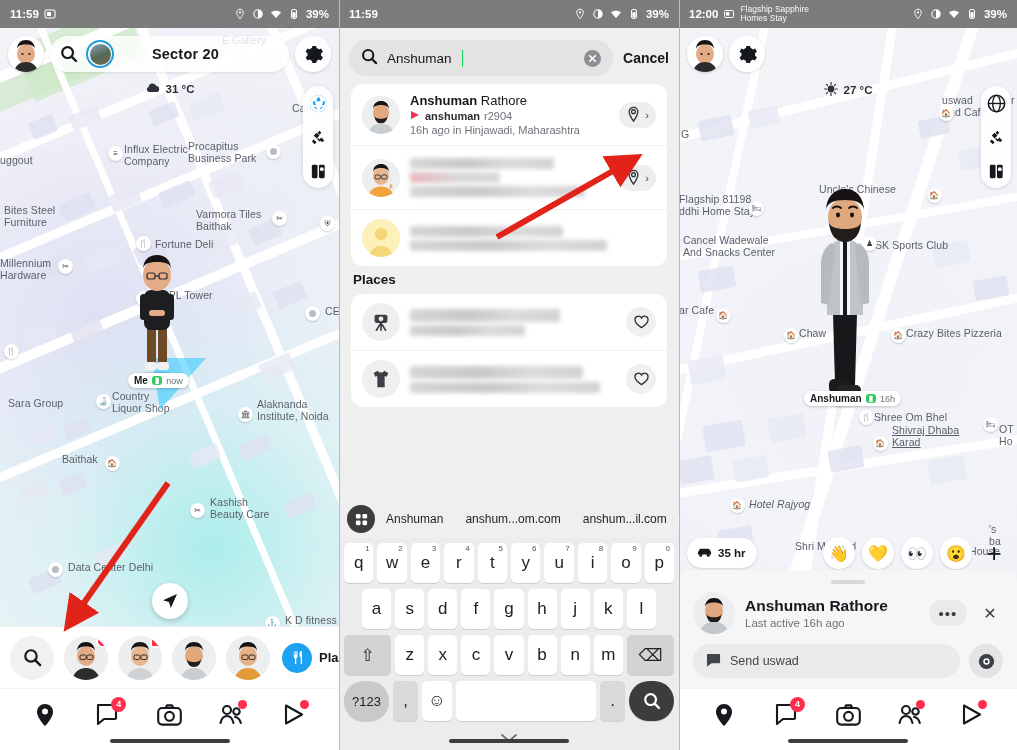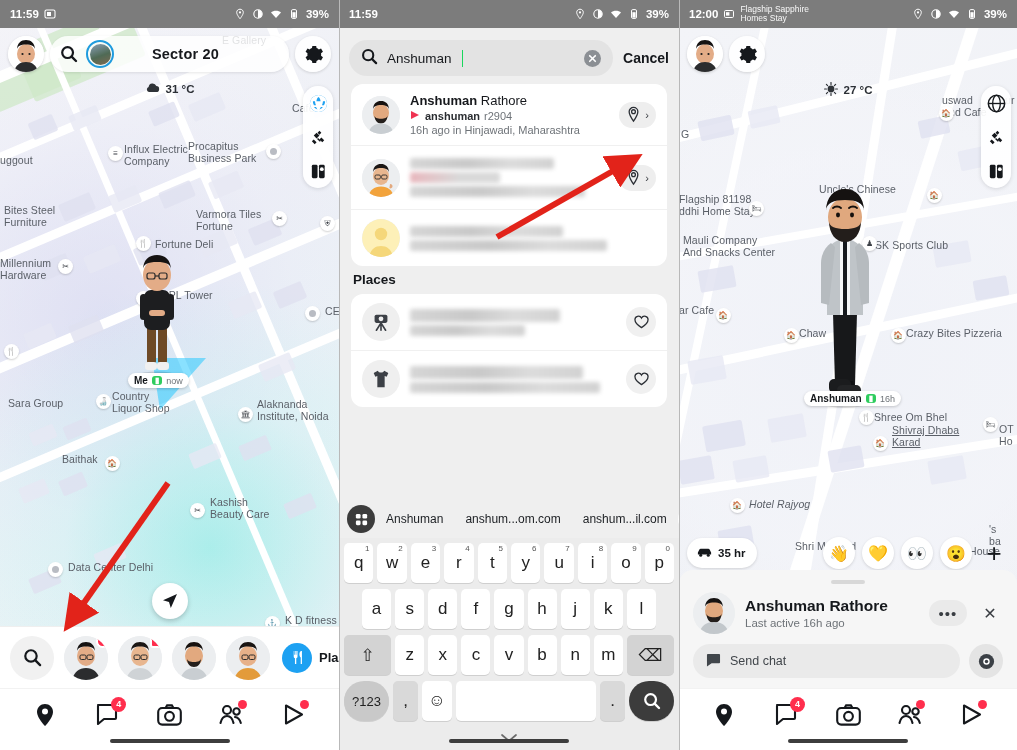--- a/index.html
+++ b/index.html
@@ -353,21 +353,21 @@
       <div id="left-labels">
           <div class="mlabel" style="left: 222px; top: 6px;">E Gallery</div>
           <div class="mlabel" style="left: 0px; top: 126px;">uggout</div>
           <div class="mlabel" style="left: 124px; top: 115px;">Influx Electric
 Company</div>
           <div class="mlabel" style="left: 188px; top: 112px;">Procapitus
 Business Park</div>
           <div class="mlabel" style="left: 4px; top: 176px;">Bites Steel
 Furniture</div>
           <div class="mlabel" style="left: 196px; top: 180px;">Varmora Tiles
-Fortune</div>
+Baithak</div>
           <div class="mlabel" style="left: 155px; top: 210px;">Fortune Deli</div>
           <div class="mlabel" style="left: 0px; top: 229px;">Millennium
 Hardware</div>
           <div class="mlabel" style="left: 161px; top: 261px;">CPL Tower</div>
           <div class="mlabel" style="left: 325px; top: 277px;">CE</div>
           <div class="mlabel" style="left: 8px; top: 369px;">Sara Group</div>
           <div class="mlabel" style="left: 112px; top: 362px;">Country
 Liquor Shop</div>
           <div class="mlabel" style="left: 257px; top: 370px;">Alaknanda
 Institute, Noida</div>
@@ -941,21 +941,21 @@
       <div class="block" style="left:40px;top:500px;width:34px;height:22px;transform:rotate(-10deg);"></div>
 
       <div id="right-labels">
           <div class="mlabel" style="left: 2px; top: 100px;">G</div>
           <div class="mlabel" style="left: 263px; top: 66px;">uswad
 And Cafe</div>
           <div class="mlabel" style="left: 320px; top: 66px;">aur</div>
           <div class="mlabel" style="left: 140px; top: 155px;">Uncle's Chinese</div>
           <div class="mlabel" style="left: 0px; top: 165px;">Flagship 81198
 ddhi Home Stay</div>
-          <div class="mlabel" style="left: 4px; top: 206px;">Mauli Company
+          <div class="mlabel" style="left: 4px; top: 206px;">Cancel Wadewale
 And Snacks Center</div>
           <div class="mlabel" style="left: 196px; top: 211px;">SK Sports Club</div>
           <div class="mlabel" style="left: 0px; top: 276px;">ar Cafe</div>
           <div class="mlabel" style="left: 120px; top: 299px;">Chaw</div>
           <div class="mlabel" style="left: 227px; top: 299px;">Crazy Bites Pizzeria</div>
           <div class="mlabel" style="left: 195px; top: 383px;">Shree Om Bhel</div>
           <div class="mlabel" style="left: 213px; top: 396px; text-decoration: underline;">Shivraj Dhaba
 Karad</div>
           <div class="mlabel" style="left: 320px; top: 395px;">OT
 Ho</div>
@@ -1103,21 +1103,21 @@
         <div class="sh-more">•••</div>
         <div class="sh-close">✕</div>
       </div>
       <div class="chatrow">
         <div class="chatinput">
           <span>
             <svg width="15" height="14" viewBox="0 0 16 15">
                 <path d="M2 1h12a1 1 0 0 1 1 1v8a1 1 0 0 1-1 1H6l-5 3.5V2a1 1 0 0 1 1-1z" fill="#41464b"></path>
               </svg>
           </span>
-          <span>Send chat</span>
+          <span>Send uswad</span>
         </div>
         <div class="camcircle">
           <svg width="19" height="19" viewBox="0 0 20 20">
               <circle cx="10" cy="10" r="8" fill="#3b4046"></circle>
               <circle cx="10" cy="10" r="3.4" fill="#fff"></circle>
               <circle cx="10" cy="10" r="1.8" fill="#3b4046"></circle>
             </svg>
         </div>
       </div>
     </div>

